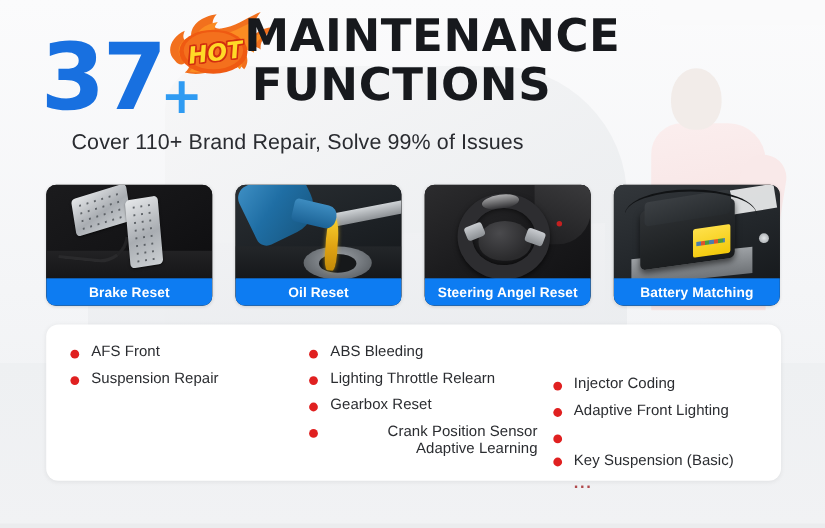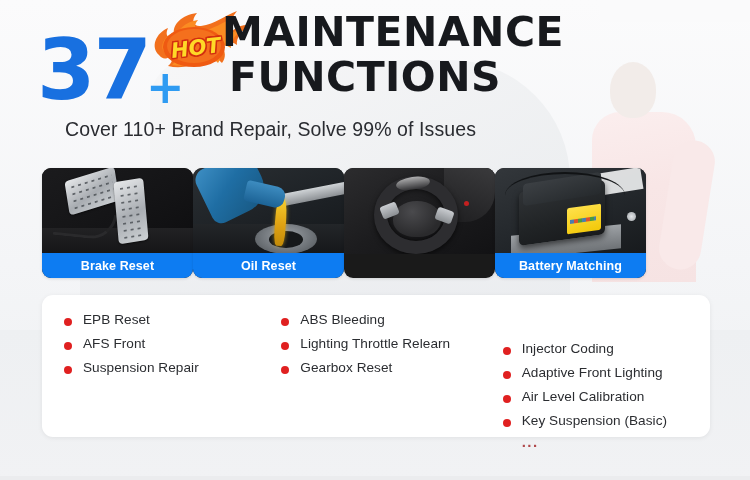--- a/index.html
+++ b/index.html
@@ -175,20 +175,21 @@
   }
 
   
   #cards {
     position: absolute;
     left: 42px;
     top: 168px;
     width: 668px;
     height: 88px;
     display: flex;
+    gap: 21px;
     z-index: 2;
     font-weight: bold;
   }
   .card {
     width: 151px;
     height: 110px;
     border-radius: 9px;
     overflow: hidden;
     position: relative;
     background: #1a1a1a;
@@ -531,20 +532,21 @@
   <div class="card">
     <div class="card-photo ph-steer">
       <div class="dash"></div>
       <div class="redled"></div>
       <div class="rim"></div>
       <div class="hub"></div>
       <div class="spoke-l"></div>
       <div class="spoke-r"></div>
       <div class="gloss"></div>
     </div>
+    <div class="card-label">Steering Angel Reset</div>
   </div>
 
   <div class="card">
     <div class="card-photo ph-batt">
       <div class="sheet"></div>
       <div class="tray"></div>
       <div class="batt-body"></div>
       <div class="batt-top"></div>
       <div class="label-y">
           <i></i>
@@ -555,24 +557,20 @@
     <div class="card-label">Battery Matching</div>
   </div>
 
 </div>
 
 <div id="functions-panel">
 
   <div class="fn-col">
     <div class="fn-item">
       <span class="fn-bullet"></span>
-      <span class="fn-text">EPB Reset</span>
-    </div>
-    <div class="fn-item">
-      <span class="fn-bullet"></span>
       <span class="fn-text">AFS Front</span>
     </div>
     <div class="fn-item">
       <span class="fn-bullet"></span>
       <span class="fn-text">Suspension Repair</span>
     </div>
   </div>
 
   <div class="fn-col">
     <div class="fn-item">
@@ -580,34 +578,37 @@
       <span class="fn-text">ABS Bleeding</span>
     </div>
     <div class="fn-item">
       <span class="fn-bullet"></span>
       <span class="fn-text">Lighting Throttle Relearn</span>
     </div>
     <div class="fn-item">
       <span class="fn-bullet"></span>
       <span class="fn-text">Gearbox Reset</span>
     </div>
+    <div class="fn-item">
+      <span class="fn-bullet"></span>
+      <span class="fn-text">Crank Position Sensor Adaptive Learning</span>
+    </div>
   </div>
 
   <div class="fn-col">
     <div class="fn-item">
       <span class="fn-bullet"></span>
       <span class="fn-text">Injector Coding</span>
     </div>
     <div class="fn-item">
       <span class="fn-bullet"></span>
       <span class="fn-text">Adaptive Front Lighting</span>
     </div>
     <div class="fn-item">
       <span class="fn-bullet"></span>
-      <span class="fn-text">Air Level Calibration</span>
     </div>
     <div class="fn-item">
       <span class="fn-bullet"></span>
       <span class="fn-text">Key Suspension (Basic)</span>
     </div>
     <div class="fn-ellipsis">...</div>
   </div>
 
 </div>
 

